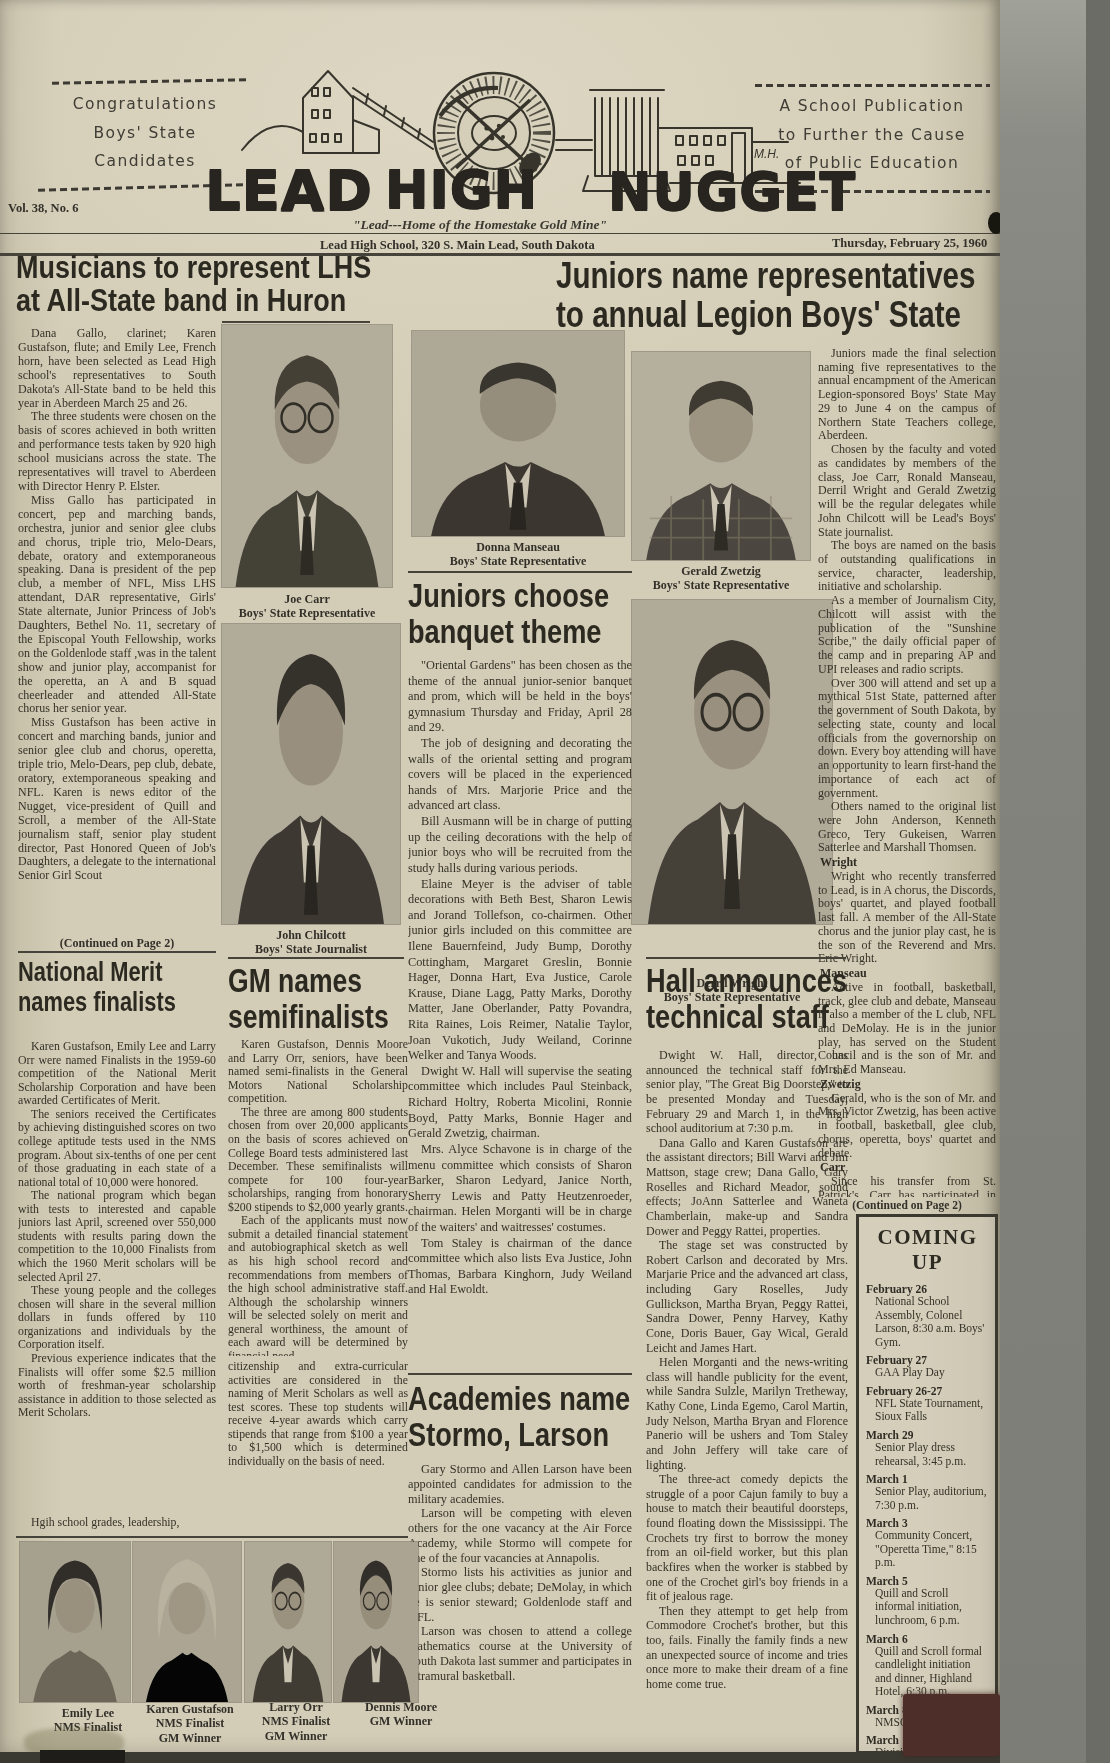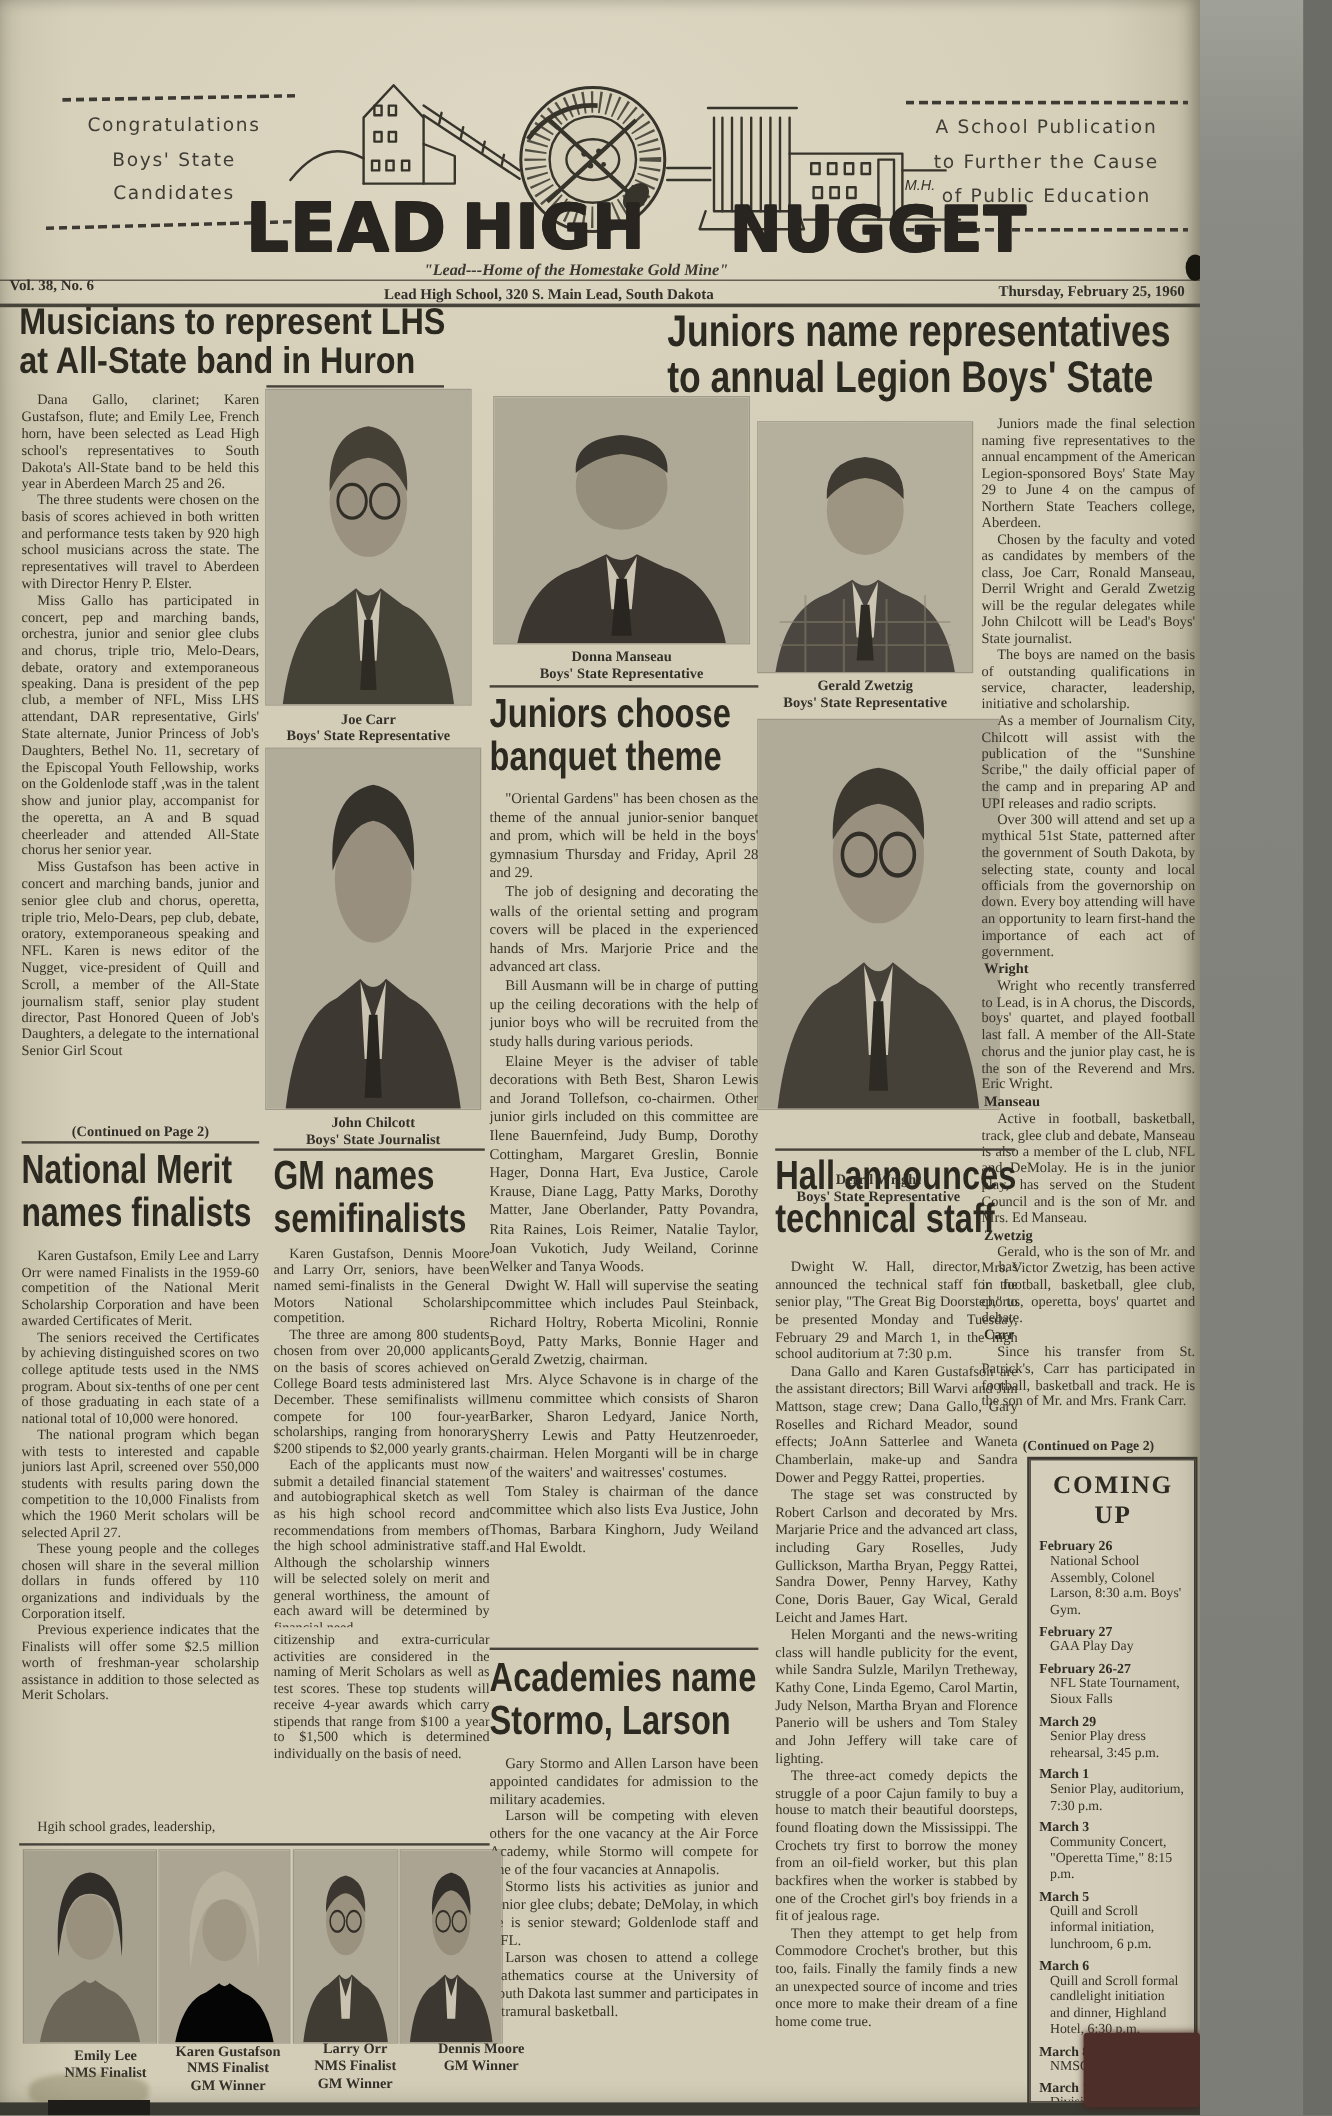--- a/index.html
+++ b/index.html
@@ -122,21 +122,21 @@
       </svg>
     </div>
 
     <div class="abs mast-word" style="left:205px;top:158px;font-size:56px;z-index:3;">LEAD</div>
     <div class="abs mast-word" style="left:385px;top:160px;font-size:52px;z-index:3;">HIGH</div>
     <div class="abs mast-word" style="left:608px;top:162px;font-size:52px;z-index:3;">NUGGET</div>
 
     <div class="abs tagline" style="left:280px;top:217px;width:400px;z-index:3;">"Lead---Home of the Homestake Gold Mine"</div>
 
     <div class="abs rule" style="left:0;top:233px;width:1000px;height:1px;"></div>
-    <div class="abs dateline" style="left:8px;top:231px;">Vol. 38, No. 6</div>
+    <div class="abs dateline" style="left:8px;top:201px;">Vol. 38, No. 6</div>
     <div class="abs dateline" style="left:320px;top:238px;">Lead High School, 320 S. Main Lead, South Dakota</div>
     <div class="abs dateline" style="left:832px;top:236px;">Thursday, February 25, 1960</div>
     <div class="abs rule" style="left:0;top:253px;width:1000px;height:3px;"></div>
     <div class="abs" style="left:988px;top:212px;width:16px;height:22px;border-radius:50%;background:#17160f;z-index:4;"></div>
 
     <div class="abs headline" style="left:16px;top:252px;width:380px;font-size:31px;">
       <span class="ln"><span class="cond" style="transform:scaleX(.87);">Musicians to represent LHS</span></span>
       <span class="ln"><span class="cond" style="transform:scaleX(.87);">at All-State band in Huron</span></span>
     </div>
     <div class="abs rule" style="left:222px;top:321px;width:148px;"></div>
@@ -240,20 +240,21 @@
         <p>Juniors made the final selection naming five representatives to the annual encampment of the American Legion-sponsored Boys' State May 29 to June 4 on the campus of Northern State Teachers college, Aberdeen.</p>
 
         <p>Chosen by the faculty and voted as candidates by members of the class, Joe Carr, Ronald Manseau, Derril Wright and Gerald Zwetzig will be the regular delegates while John Chilcott will be Lead's Boys' State journalist.</p>
 
         <p>The boys are named on the basis of outstanding qualifications in service, character, leadership, initiative and scholarship.</p>
 
         <p>As a member of Journalism City, Chilcott will assist with the publication of the "Sunshine Scribe," the daily official paper of the camp and in preparing AP and UPI releases and radio scripts.</p>
 
         <p>Over 300 will attend and set up a mythical 51st State, patterned after the government of South Dakota, by selecting state, county and local officials from the governorship on down.  Every boy attending will have an opportunity to learn first-hand the importance of each act of government.</p>
 
+        <p>Others named to the original list were John Anderson, Kenneth Greco, Tery Gukeisen, Warren Satterlee and Marshall Thomsen.</p>
 
         <h4>Wright</h4>
         <p>Wright who recently transferred to Lead, is in A chorus, the Discords, boys' quartet, and played football last fall.  A member of the All-State chorus and the junior play cast, he is the son of the Reverend and Mrs. Eric Wright.</p>
 
         <h4>Manseau</h4>
         <p>Active in football, basketball, track, glee club and debate, Manseau is also a member of the L club, NFL and DeMolay.  He is in the junior play, has served on the Student Council and is the son of Mr. and Mrs. Ed Manseau.</p>
 
         <h4>Zwetzig</h4>
         <p>Gerald, who is the son of Mr. and Mrs. Victor Zwetzig, has been active in football, basketball, glee club, chorus, operetta, boys' quartet and debate.</p>
 
@@ -272,21 +273,21 @@
     <p>"Oriental Gardens" has been chosen as the theme of the annual junior-senior banquet and prom, which will be held in the boys' gymnasium Thursday and Friday, April 28 and 29.</p>
         <p>The job of designing and decorating the walls of the oriental setting and program covers will be placed in the experienced hands of Mrs. Marjorie Price and the advanced art class.</p>
         <p>Bill Ausmann will be in charge of putting up the ceiling decorations with the help of junior boys who will be recruited from the study halls during various periods.</p>
         <p>Elaine Meyer is the adviser of table decorations with Beth Best, Sharon Lewis and Jorand Tollefson, co-chairmen.  Other junior girls included on this committee are Ilene Bauernfeind, Judy Bump, Dorothy Cottingham, Margaret Greslin, Bonnie Hager, Donna Hart, Eva Justice, Carole Krause, Diane Lagg, Patty Marks, Dorothy Matter, Jane Oberlander, Patty Povandra, Rita Raines, Lois Reimer, Natalie Taylor, Joan Vukotich, Judy Weiland, Corinne Welker and Tanya Woods.</p>
         <p>Dwight W. Hall will supervise the seating committee which includes Paul Steinback, Richard Holtry, Roberta Micolini, Ronnie Boyd, Patty Marks, Bonnie Hager and Gerald Zwetzig, chairman.</p>
         <p>Mrs. Alyce Schavone is in charge of the menu committee which consists of Sharon Barker, Sharon Ledyard, Janice North, Sherry Lewis and Patty Heutzenroeder, chairman.  Helen Morganti will be in charge of the waiters' and waitresses' costumes.</p>
         <p>Tom Staley is chairman of the dance committee which also lists Eva Justice, John Thomas, Barbara Kinghorn, Judy Weiland and Hal Ewoldt.</p>
       </div>
 
     <div class="abs rule" style="left:18px;top:951px;width:198px;"></div>
-    <div class="abs headline" style="left:18px;top:957px;width:198px;font-size:34px;">
+    <div class="abs headline" style="left:18px;top:957px;width:198px;font-size:28px;">
       <span class="ln"><span class="cond" style="transform:scaleX(.78);">National Merit</span></span>
       <span class="ln"><span class="cond" style="transform:scaleX(.78);">names finalists</span></span>
     </div>
     <div class="abs copy" style="left:18px;top:1040px;width:198px;height:474px;font-size:11.8px;line-height:1.15;">
 
     <p>Karen Gustafson, Emily Lee and Larry Orr were named Finalists in the 1959-60 competition of the National Merit Scholarship Corporation and have been awarded Certificates of Merit.</p>
         <p>The seniors received the Certificates by achieving distinguished scores on two college aptitude tests used in the NMS program. About six-tenths of one per cent of those graduating in each state of a national total of 10,000 were honored.</p>
         <p>The national program which began with tests to interested and capable juniors last April, screened over 550,000 students with results paring down the competition to the 10,000 Finalists from which the 1960 Merit scholars will be selected April 27.</p>
         <p>These young people and the colleges chosen will share in the several million dollars in funds offered by 110 organizations and individuals by the Corporation itself.</p>
         <p>Previous experience indicates that the Finalists will offer some $2.5 million worth of freshman-year scholarship assistance in addition to those selected as Merit Scholars.</p>

